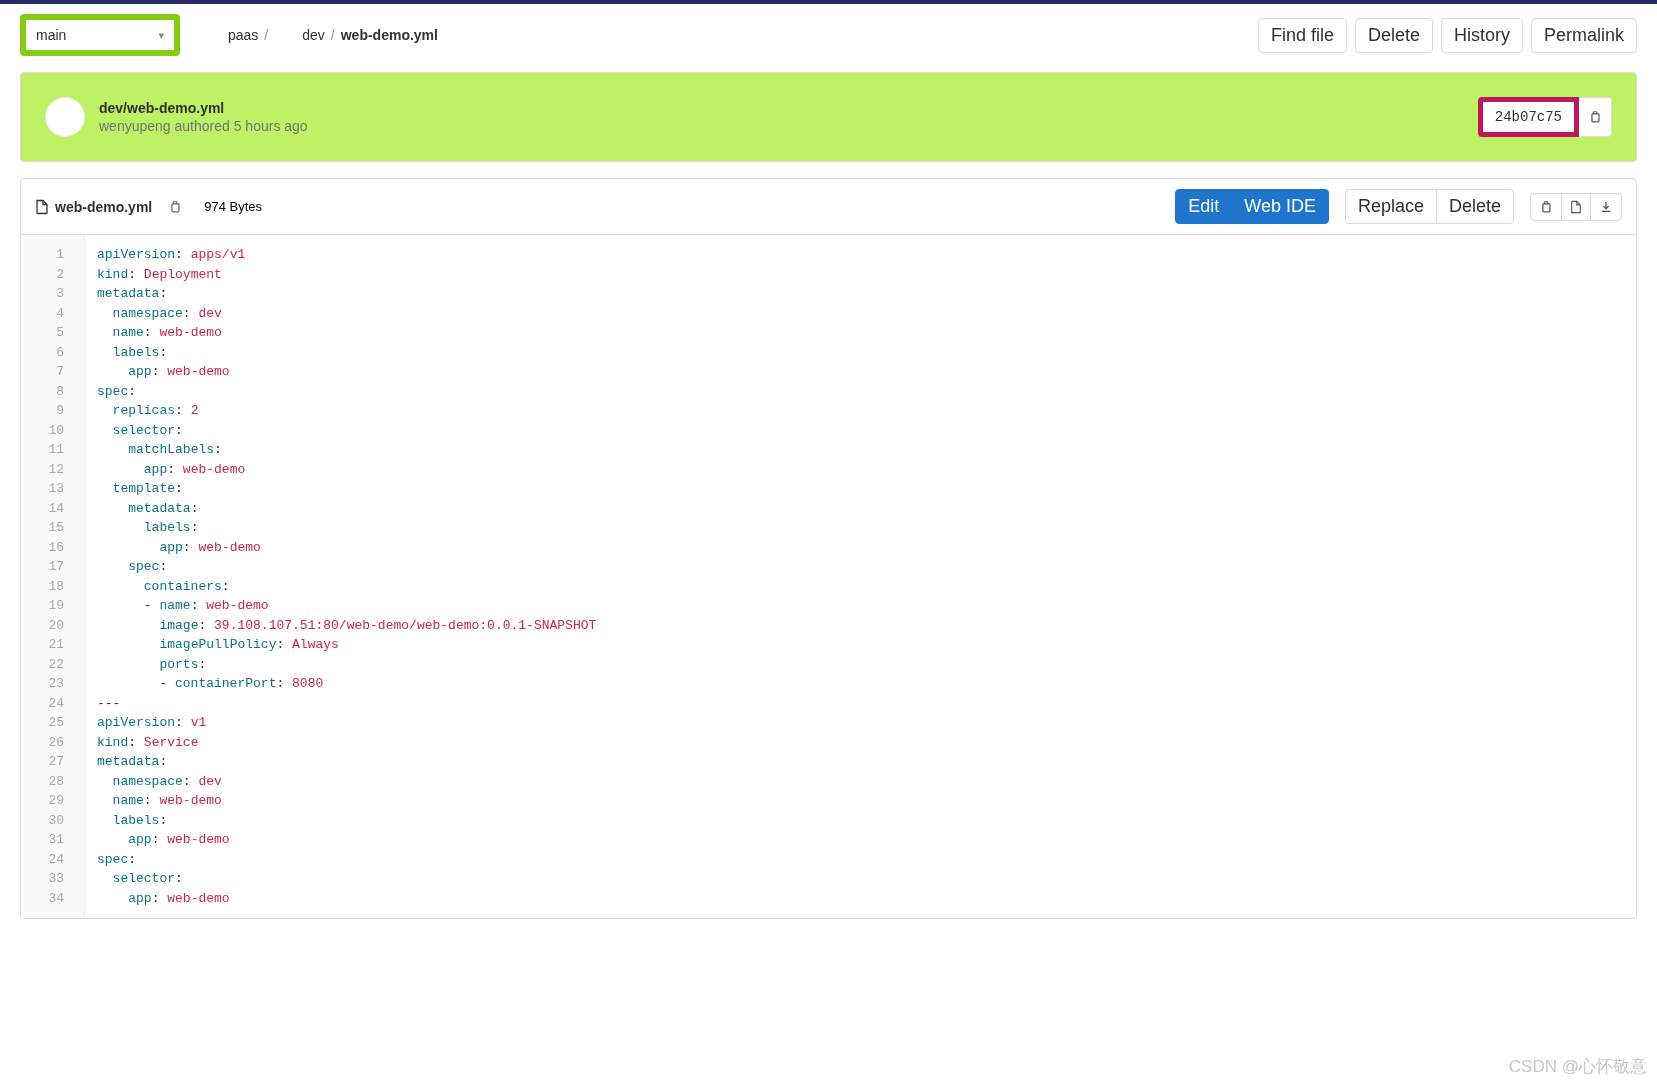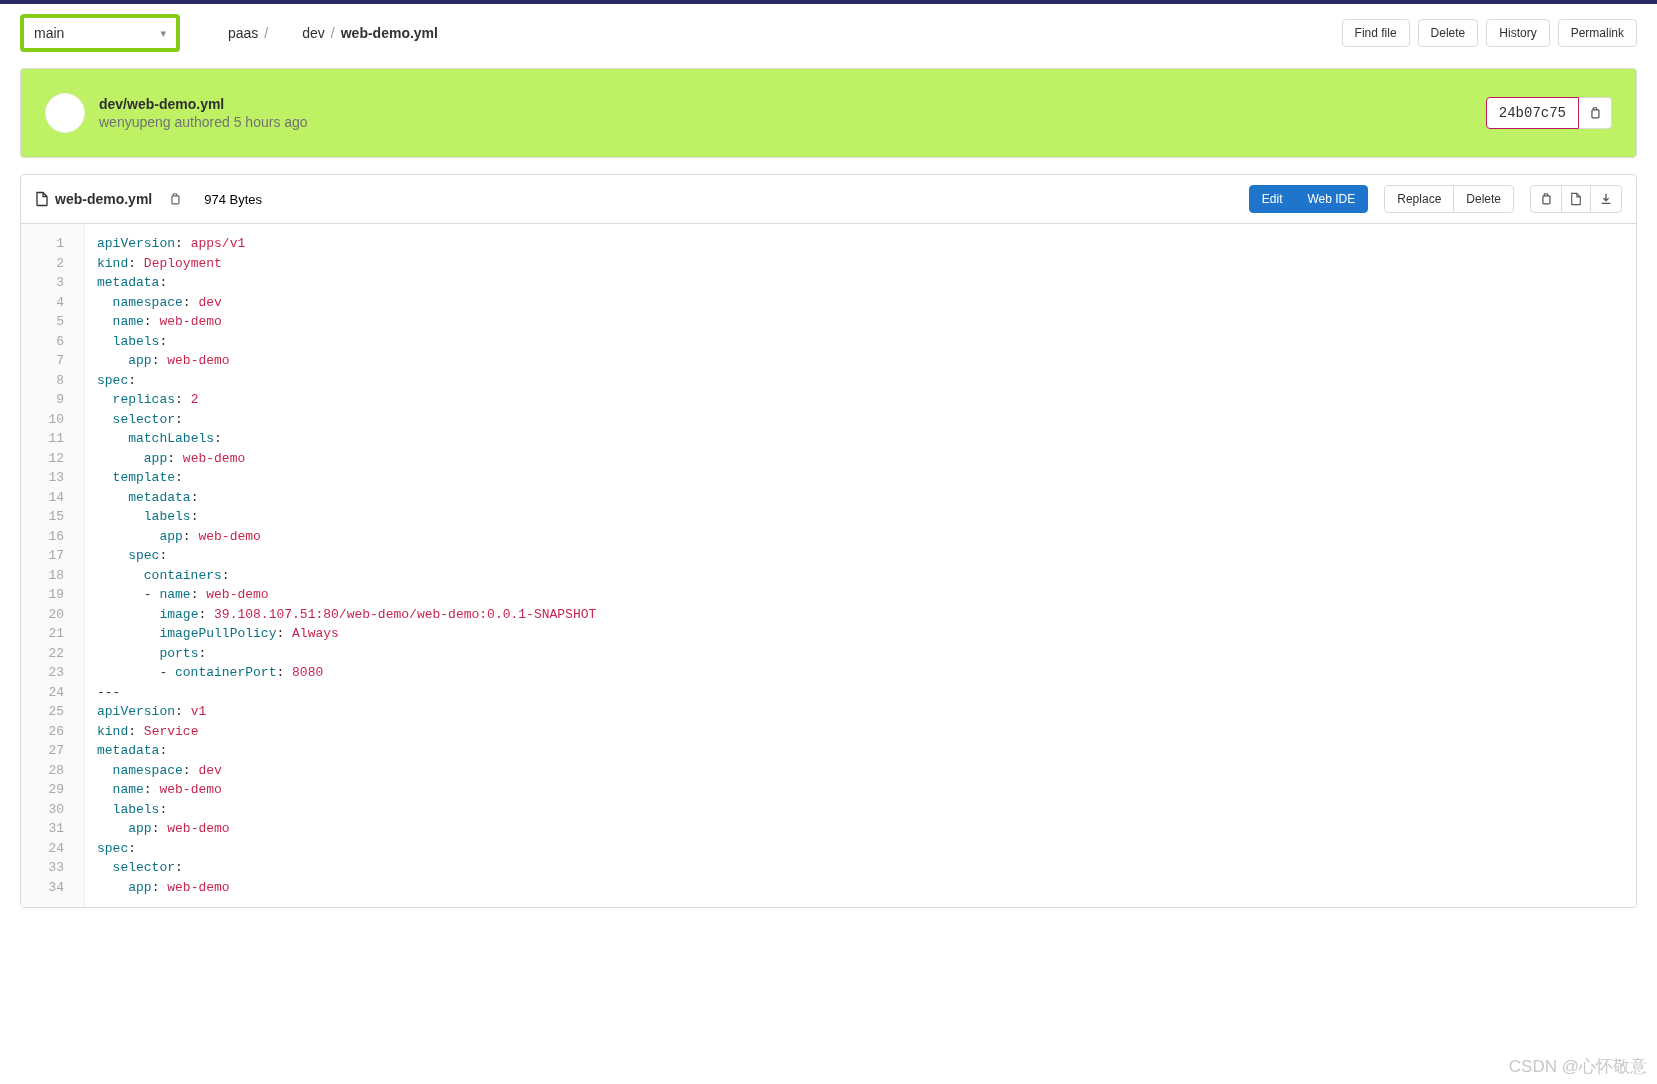--- a/index.html
+++ b/index.html
@@ -11,21 +11,21 @@
     }
     .topbar { background: #292961; height: 4px; }
     .container { padding: 10px 20px; }
     .toolbar-row {
       display: flex;
       align-items: center;
       gap: 8px;
       margin-bottom: 16px;
     }
     .branch-select {
-      border: 4px solid #84cc16;
+      border: 6px solid #84cc16;
       border-radius: 4px;
       padding: 7px 10px;
       min-width: 160px;
       display: flex;
       align-items: center;
       justify-content: space-between;
       background: #fff;
       cursor: pointer;
     }
     .branch-select .chev { color: #888; font-size: 11px; }
@@ -39,21 +39,21 @@
     .breadcrumb a { color: #303030; text-decoration: none; padding-left: 28px; }
     .breadcrumb .sep { color: #999; }
     .breadcrumb .current { font-weight: 600; }
     .spacer { flex: 1; }
     .btn {
       border: 1px solid #dbdbdb;
       background: #fff;
       padding: 6px 12px;
       border-radius: 4px;
       cursor: pointer;
-      font-size: 12px;
+      font-size: 18px;
       color: #303030;
     }
     .btn-primary {
       background: #1f75cb;
       border-color: #1f75cb;
       color: #fff;
     }
     .btn-group { display: flex; }
     .btn-group .btn { border-radius: 0; margin-left: -1px; }
     .btn-group .btn:first-child { border-radius: 4px 0 0 4px; margin-left: 0; }
@@ -74,21 +74,21 @@
       border-radius: 50%;
       background: #fff;
       border: 1px solid #eee;
     }
     .commit-info { flex: 1; }
     .commit-title { font-weight: 600; color: #303030; margin-bottom: 2px; }
     .commit-meta { color: #737278; }
     .commit-sha-group { display: flex; }
     .sha {
       font-family: "SFMono-Regular", Consolas, "Liberation Mono", Menlo, monospace;
-      border: 1px solid #be185d;
+      border: 5px solid #be185d;
       background: #fff;
       padding: 7px 12px;
       border-radius: 4px 0 0 4px;
     }
     .copy-sha {
       border: 1px solid #dbdbdb;
       border-left: none;
       background: #fff;
       padding: 7px 9px;
       border-radius: 0 4px 4px 0;

